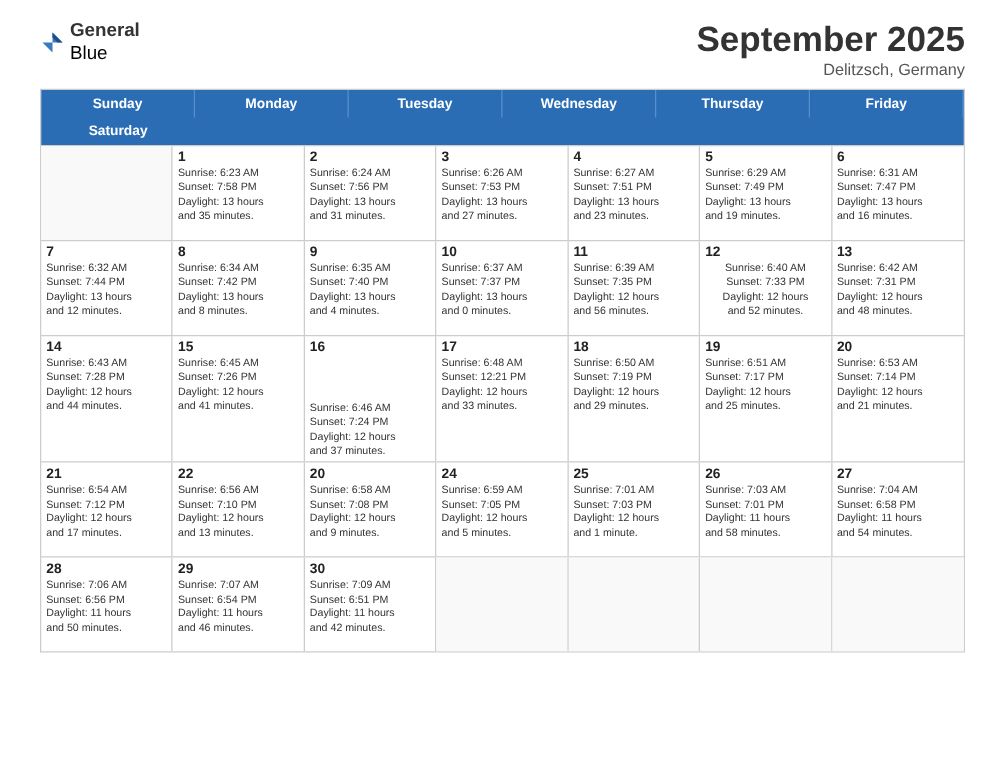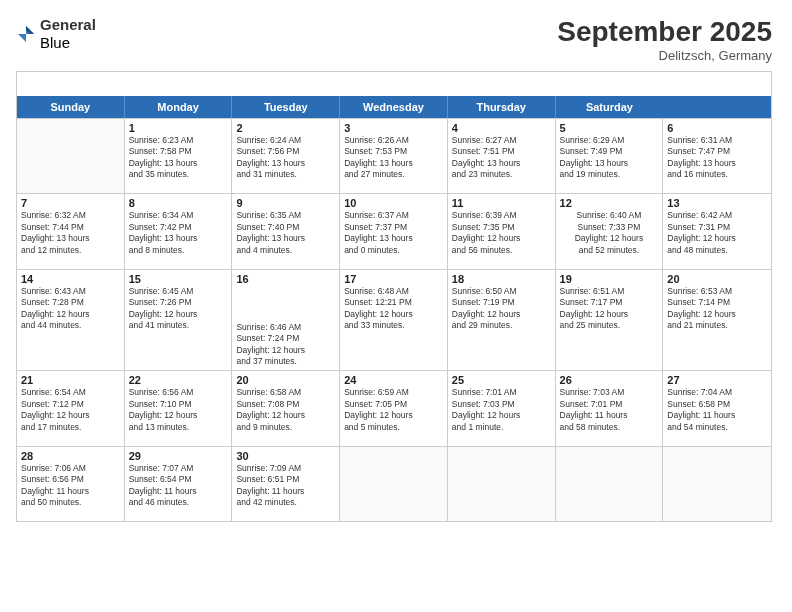--- a/index.html
+++ b/index.html
@@ -6,21 +6,21 @@
     body {
       font-family: Arial, sans-serif;
       background: #fff;
       width: 792px;
       height: 612px;
       overflow: hidden;
     }
     .page {
       width: 792px;
       height: 532px;
-      padding: 16px 20px 10px 16px;
+      padding: 16px 20px 10px 32px;
       display: flex;
       flex-direction: column;
     }
     .header {
       display: flex;
       justify-content: space-between;
       align-items: flex-start;
       margin-bottom: 8px;
     }
     .logo {
@@ -57,23 +57,22 @@
       color: #555;
     }
     .calendar {
       flex: 1;
       display: flex;
       flex-direction: column;
       border: 1px solid #ccc;
     }
     .cal-header {
       display: grid;
-      grid-template-columns: repeat(7, 1fr);
+      grid-template-columns: repeat(6, 1fr);
       background: #2a6db5;
-      margin-top: 24px;
     }
     .cal-header-cell {
       color: #fff;
       font-size: 11px;
       font-weight: bold;
       text-align: center;
       padding: 5px 2px;
       border-right: 1px solid #5590cc;
     }
     .cal-header-cell:last-child { border-right: none; }
@@ -131,20 +130,21 @@
     </div>
   </div>
 
   <div class="calendar">
     <div class="cal-header">
     <div class="cal-header-cell">Sunday</div>
         <div class="cal-header-cell">Monday</div>
         <div class="cal-header-cell">Tuesday</div>
         <div class="cal-header-cell">Wednesday</div>
         <div class="cal-header-cell">Thursday</div>
+        <div class="cal-header-cell">Friday</div>
         <div class="cal-header-cell">Saturday</div>
       </div>
     <div class="cal-body">
     <div class="cal-row">
           <div class="cal-cell empty"></div>
           <div class="cal-cell">
             <div class="day-num">1</div>
             <div class="day-info" style="white-space: pre-line;">Sunrise: 6:23 AM
 Sunset: 7:58 PM
 Daylight: 13 hours

